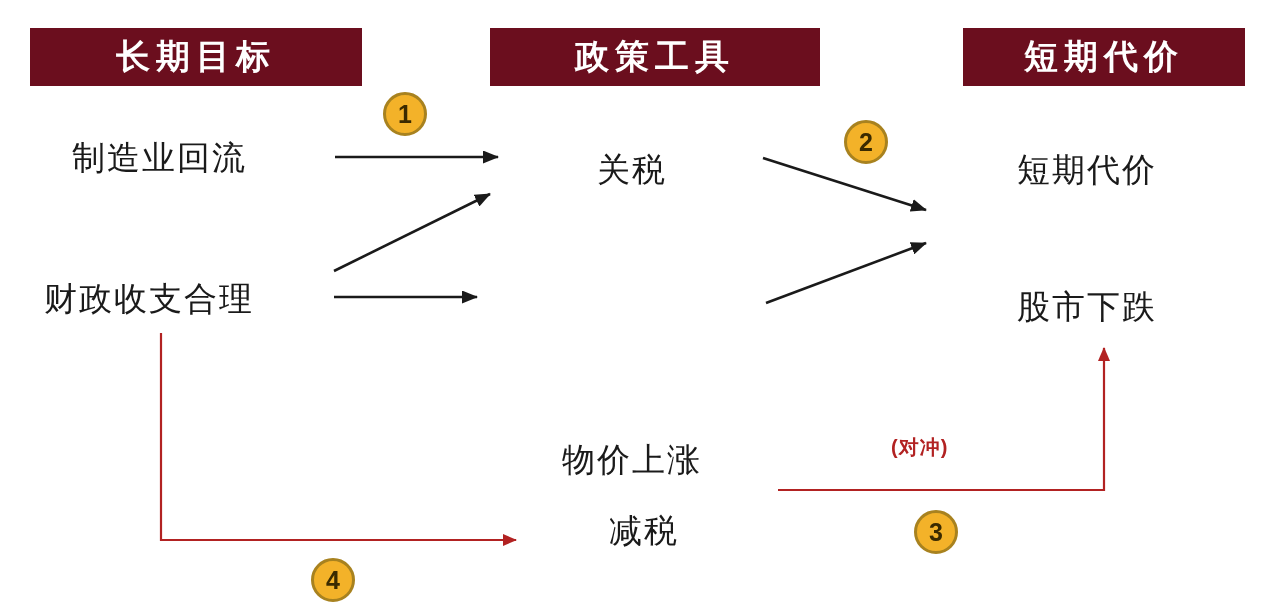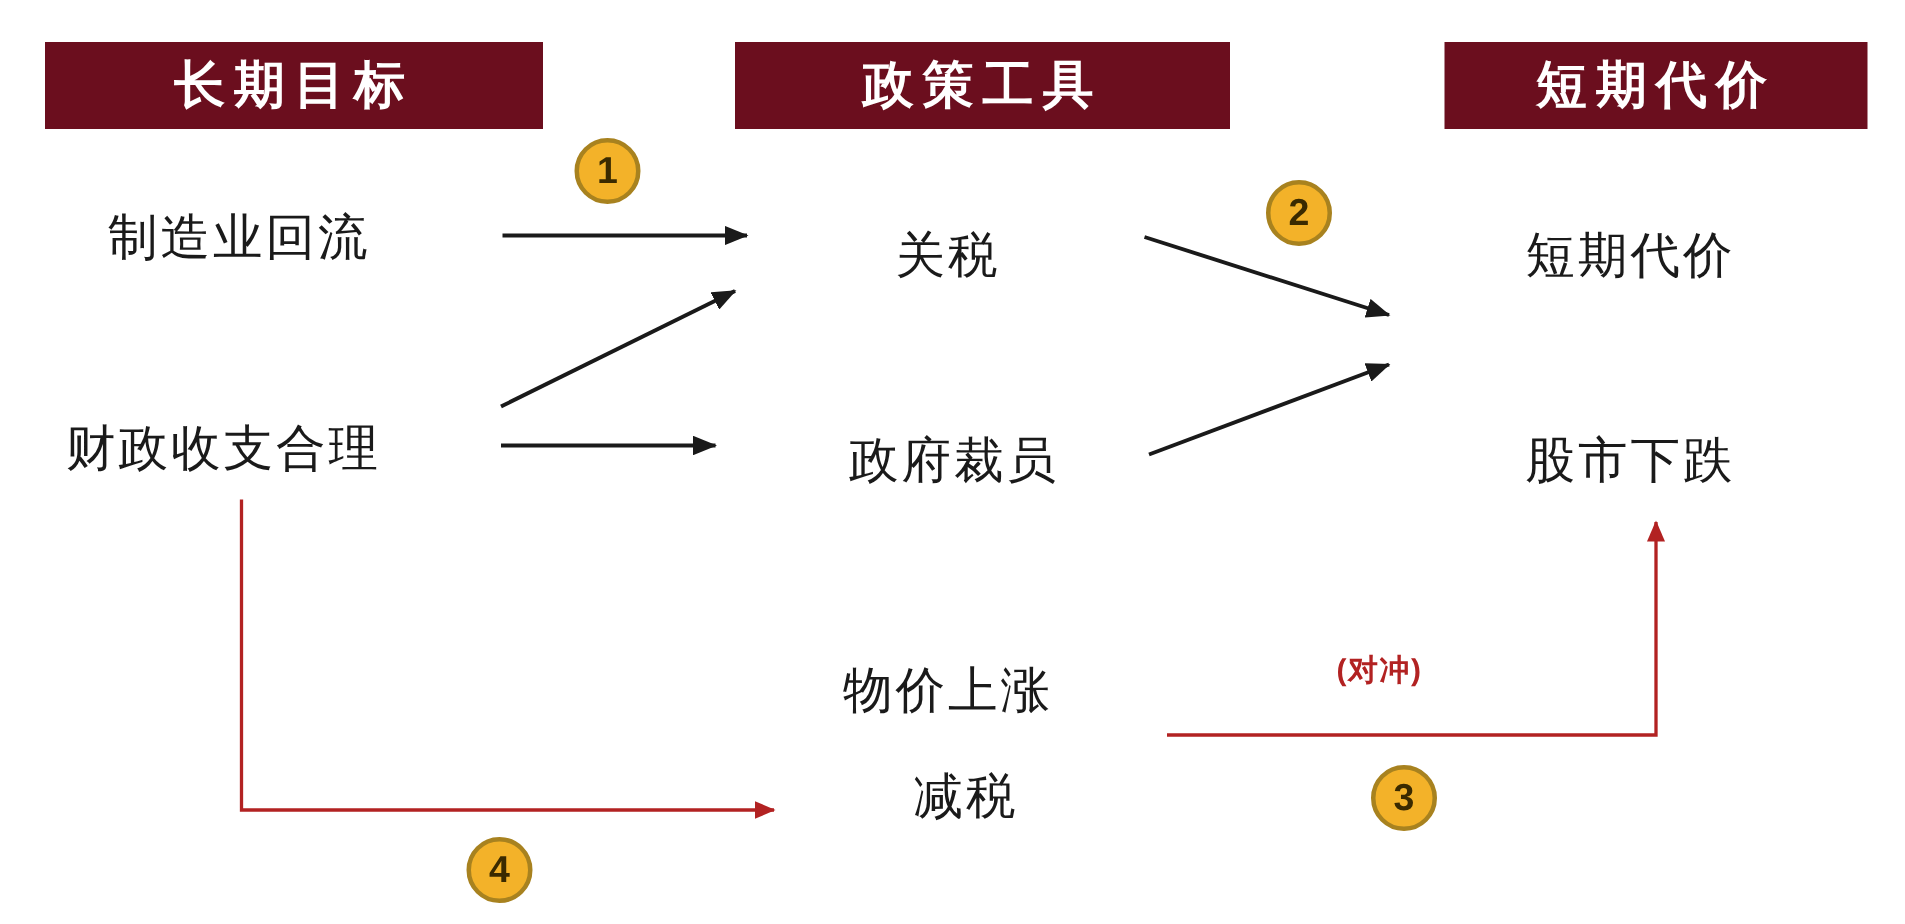--- a/index.html
+++ b/index.html
@@ -93,21 +93,20 @@
     <line class="arrow-black" x1="766" y1="303" x2="926" y2="243" marker-end="url(#ah-black)"></line>
 
     <polyline class="arrow-red" points="778,490 1104,490 1104,348" marker-end="url(#ah-red)"></polyline>
     <polyline class="arrow-red" points="161,333 161,540 516,540" marker-end="url(#ah-red)"></polyline>
   </svg>
 
   <div class="node" style="left:72px; top:138px;">制造业回流</div>
   <div class="node" style="left:44px; top:279px;">财政收支合理</div>
 
   <div class="node" style="left:597px; top:150px;">关税</div>
-  <div class="node" style="left:566px; top:287px;">政府裁员</div>
   <div class="node" style="left:562px; top:440px;">物价上涨</div>
   <div class="node" style="left:609px; top:511px;">减税</div>
 
   <div class="node" style="left:1017px; top:150px;">短期代价</div>
   <div class="node" style="left:1017px; top:287px;">股市下跌</div>
 
   <div class="hedge" style="left:891px; top:429px;">(对冲)</div>
 
   <div class="badge" style="left:383px; top:92px;">1</div>
   <div class="badge" style="left:844px; top:120px;">2</div>

